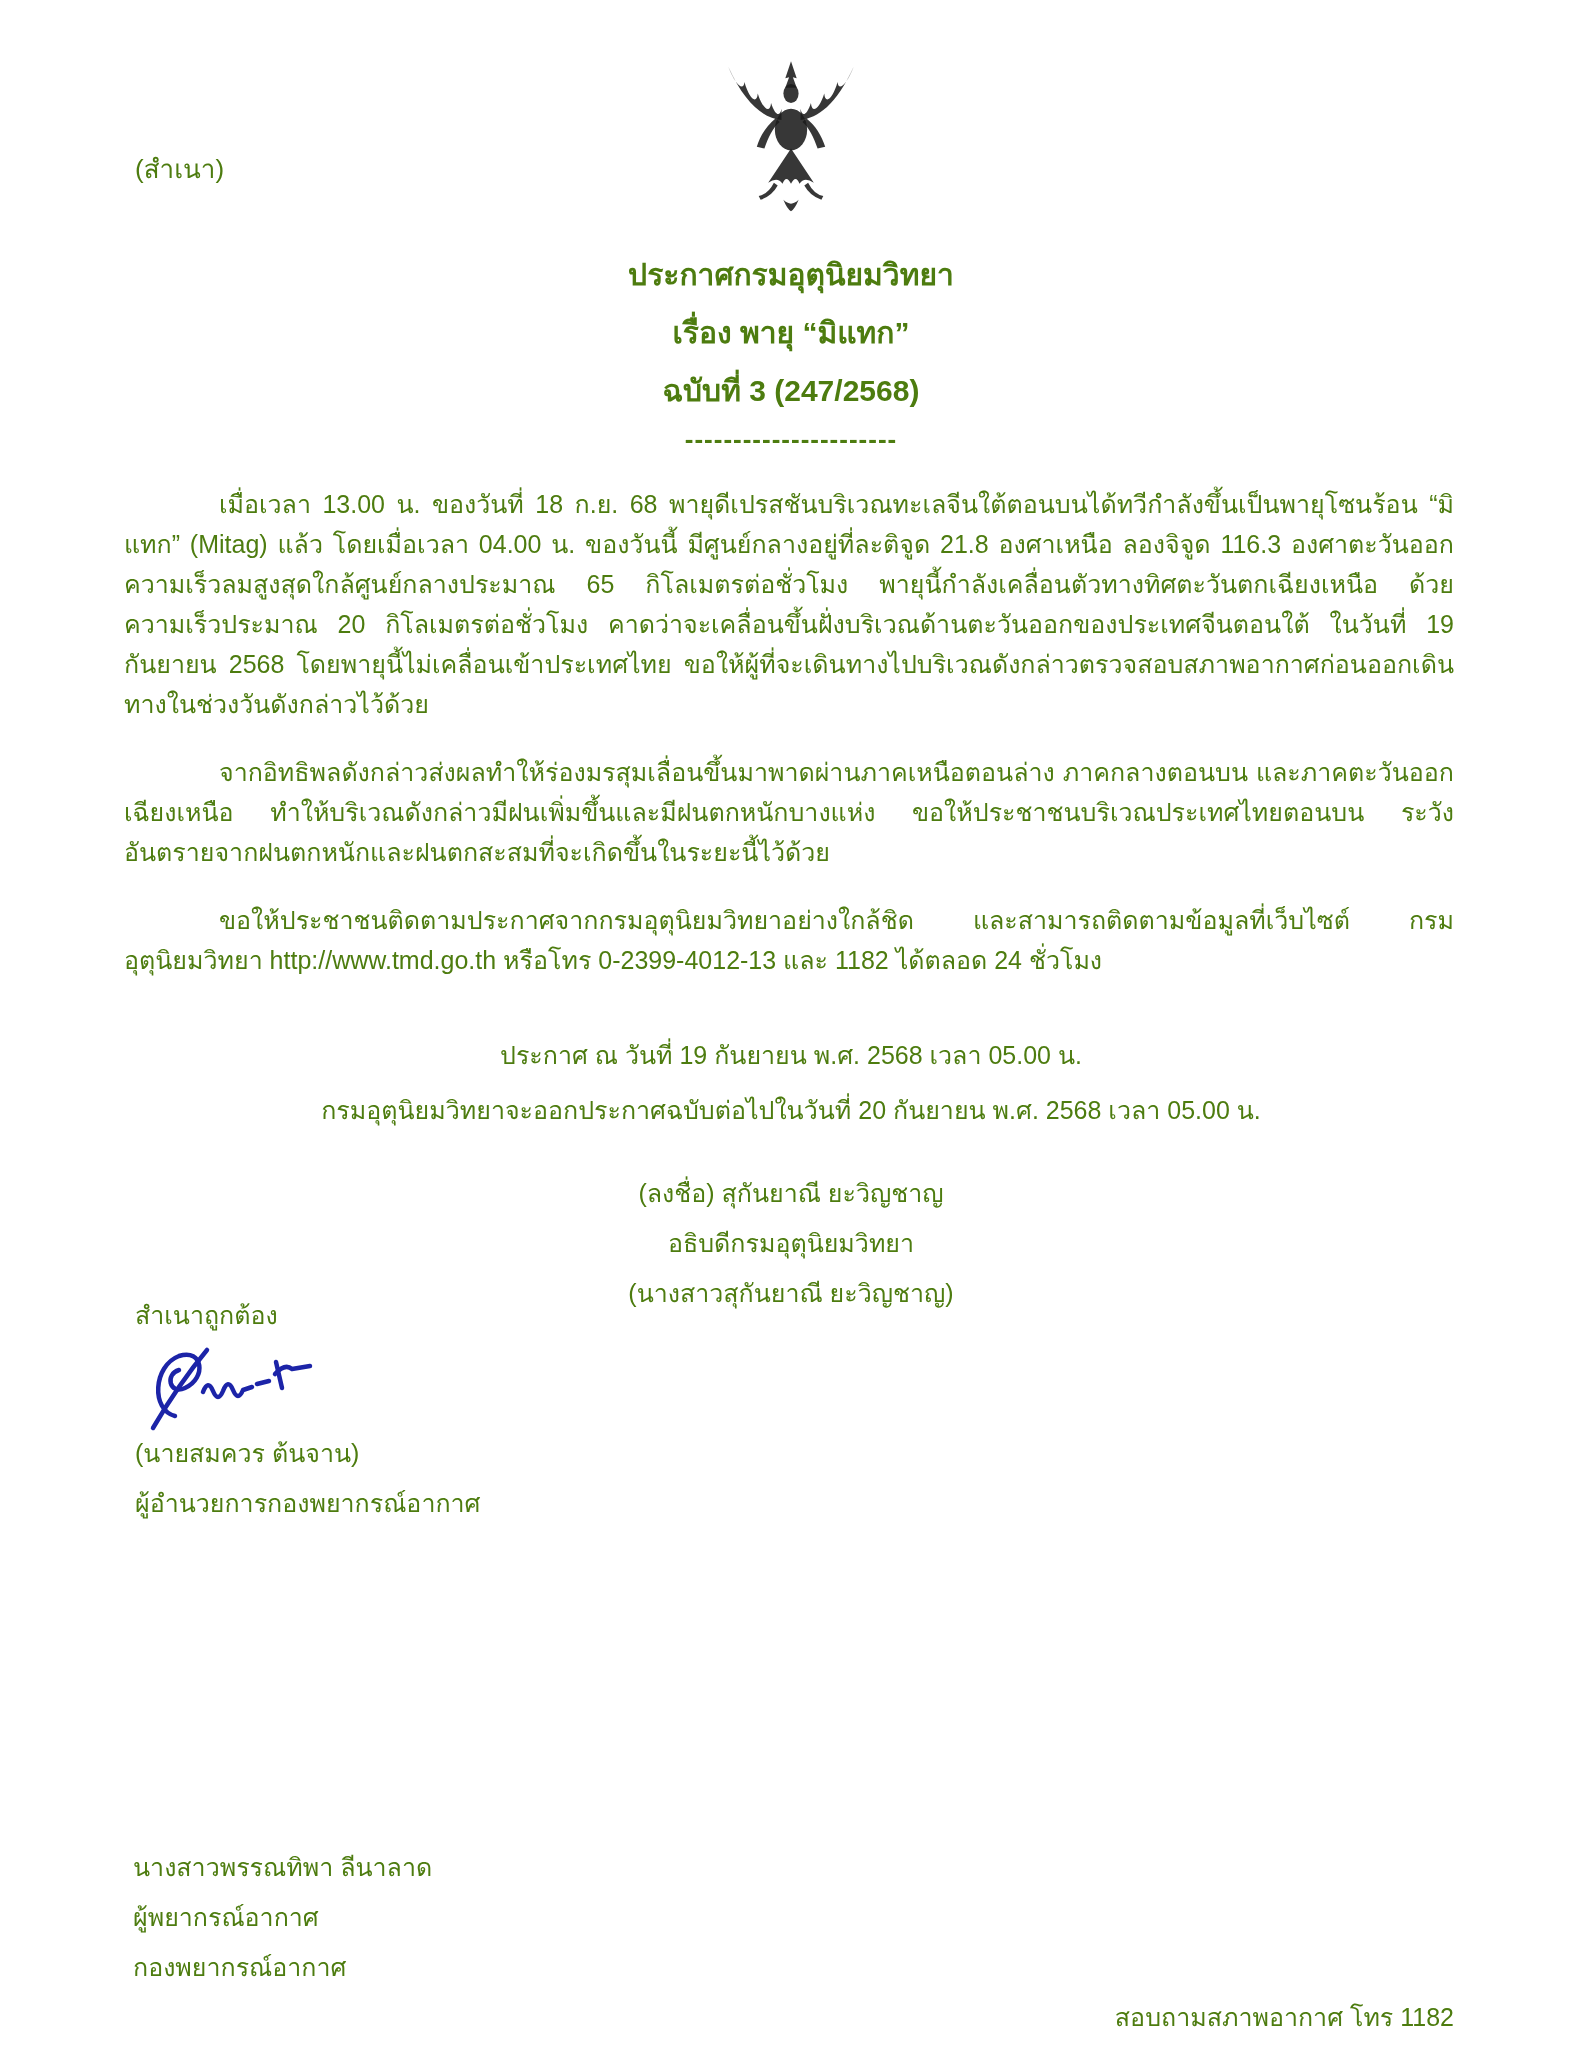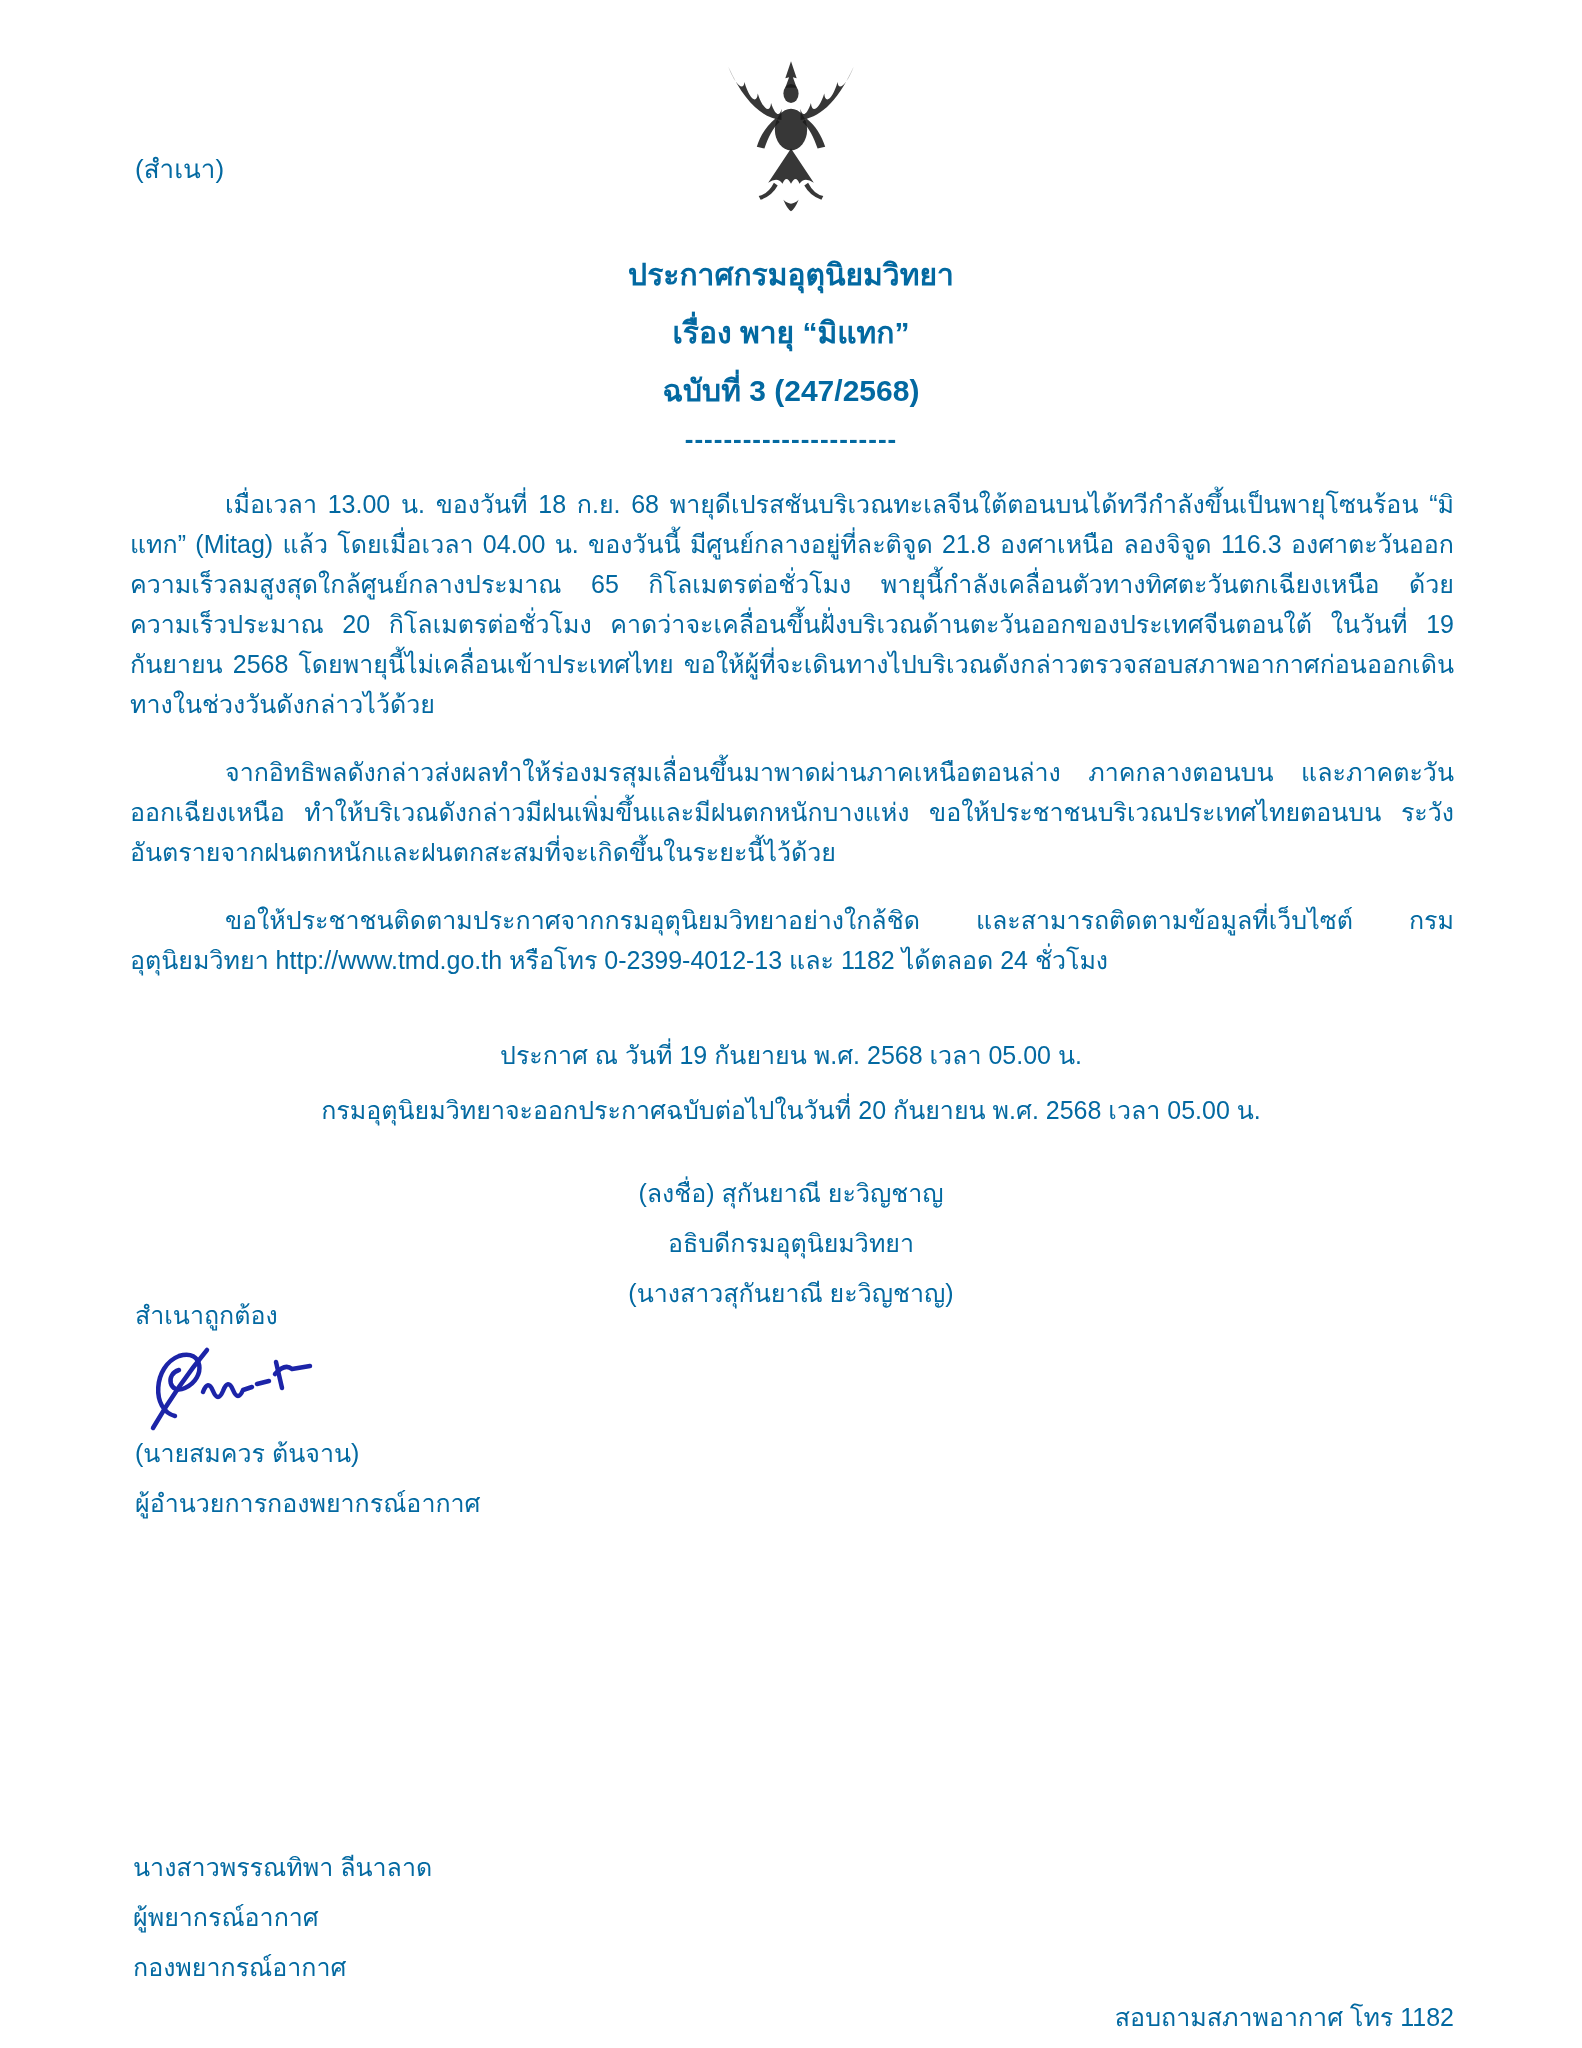--- a/index.html
+++ b/index.html
@@ -2,21 +2,21 @@
 <html lang="th"><head>
 <meta charset="utf-8">
 <style>
   html,body{margin:0;padding:0;background:#e8e8e8;}
   .page{
     position:relative;
     width:1582px;height:2048px;
     margin:0 auto;
     background:#ffffff;
     font-family:"Liberation Sans","DejaVu Sans",sans-serif;
-    color:#0369a1;
+    color:#4d7c0f;
     overflow:hidden;
   }
   .copy-label{
     position:absolute;left:135px;top:148px;
     font-size:26px;
   }
   .emblem{
     position:absolute;top:56px;left:50%;
     transform:translateX(-50%);
     width:152px;height:168px;
@@ -24,21 +24,21 @@
   .title-block{
     position:absolute;top:246px;left:0;width:100%;
     text-align:center;font-weight:bold;
   }
   .title-block .t-line{font-size:30px;line-height:58px;}
   .divider{
     position:absolute;top:424px;left:0;width:100%;
     text-align:center;font-size:26px;font-weight:bold;letter-spacing:1px;
   }
   .body-text{
-    position:absolute;top:484px;left:130px;right:128px;
+    position:absolute;top:484px;left:124px;right:128px;
     font-size:25px;line-height:40px;
     text-align:justify;
   }
   .body-text p{margin:0 0 28px 0;text-indent:95px;}
   .announce{
     position:absolute;top:1028px;left:0;width:100%;
     text-align:center;font-size:25px;line-height:55px;
   }
   .sig-block{
     position:absolute;top:1168px;left:0;width:100%;

